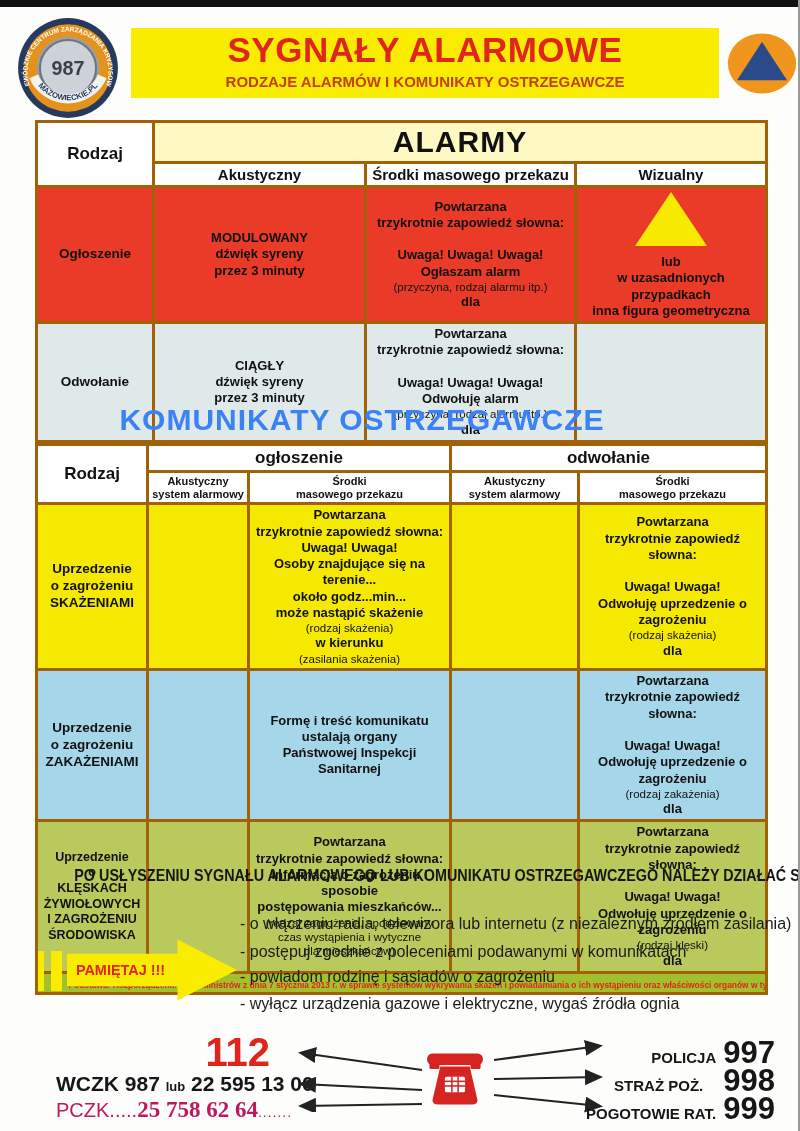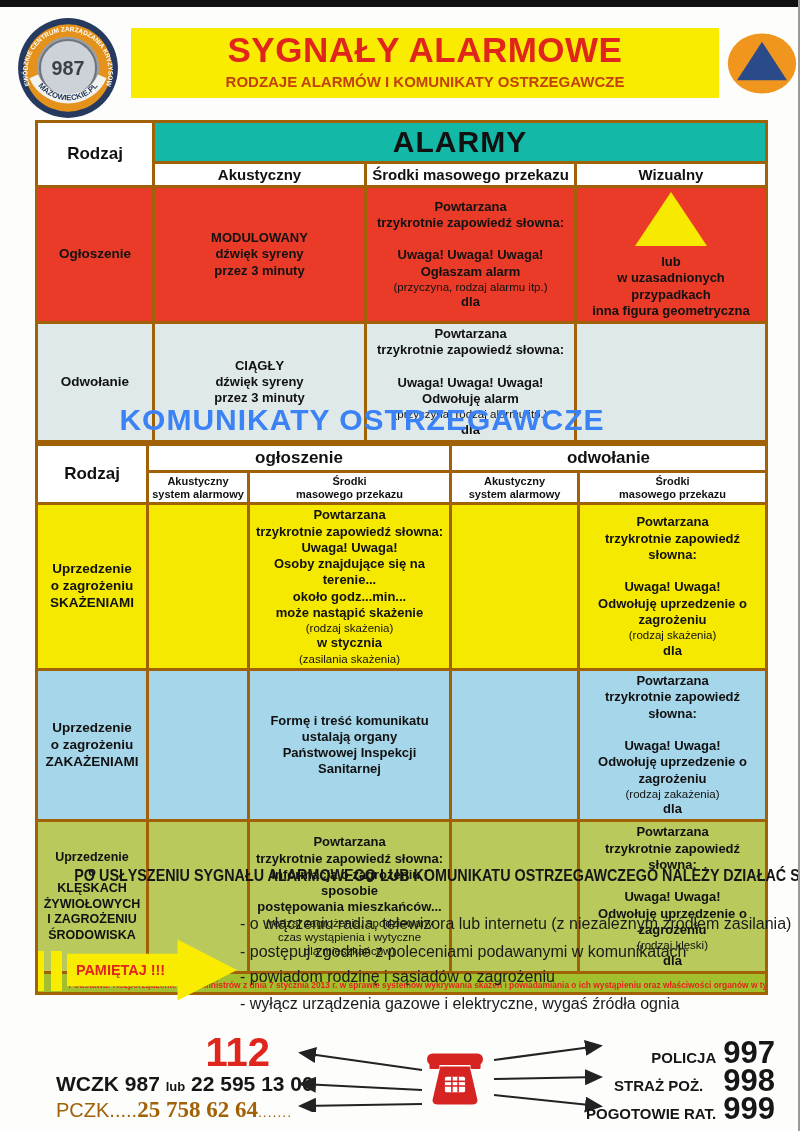--- a/index.html
+++ b/index.html
@@ -13,21 +13,21 @@
   .banner .title { font-size:35px; font-weight:bold; color:#e0251c; letter-spacing:0.5px; margin-top:2px; }
   .banner .subtitle { font-size:15px; font-weight:bold; color:#c2410c; margin-top:3px; }
   .emblem { position:absolute; left:727px; top:27px; width:70px; height:73px; }
 
   
   table { border-collapse:collapse; table-layout:fixed; }
   td { border:3px solid #a16207; text-align:center; vertical-align:middle; color:#111; padding:2px; overflow:hidden; }
   .t1 { position:absolute; left:35px; top:120px; width:730px; border:2px solid #333; }
   .t2 { position:absolute; left:35px; top:443px; width:730px; border:2px solid #333; }
   .corner { font-size:17px; font-weight:bold; background:#fff; }
-  .big-title { font-size:30px; font-weight:bold; letter-spacing:1px; background:#14b8a6; }
+  .big-title { font-size:30px; font-weight:bold; letter-spacing:1px; background:#fef9c3; }
   .sub1 { font-size:15px; font-weight:bold; background:#fff; }
   .group { font-size:17px; font-weight:bold; background:#fff; }
   .sub2 { font-size:11px; font-weight:bold; background:#fff; white-space:pre-line; line-height:1.15; }
   .rowname { font-size:13.5px; font-weight:bold; white-space:pre-line; line-height:1.25; }
   .rich div { white-space:pre-line; line-height:1.25; }
   .seg-b { font-weight:bold; font-size:13px; }
   .seg-n { font-weight:normal; font-size:11.5px; }
   .row-red  td { background:#e93b28; }
   .row-gray td { background:#dfe9e9; }
   .row-yel  td { background:#f6e900; }
@@ -52,21 +52,21 @@
   .bar2 { left:51px; top:951px; width:11px; height:40px; }
   .remember-arrow { position:absolute; left:67px; top:934px; width:170px; height:72px; }
   .bullets { position:absolute; left:240px; top:905px; width:540px; }
   .bullet { position:absolute; left:0; font-size:16px; color:#1a1a1a; white-space:nowrap; }
 
   
   .num112 { position:absolute; left:100px; top:1030px; width:170px; text-align:right;
             font-size:40px; font-weight:bold; color:#e0251c; }
   .wczk { position:absolute; left:56px; top:1072px; font-size:21px; font-weight:bold; color:#161616; white-space:nowrap; }
   .wczk .lub { font-size:13px; }
-  .pczk { position:absolute; left:56px; top:1097px; font-size:20px; color:#a16207; white-space:nowrap; }
+  .pczk { position:absolute; left:56px; top:1097px; font-size:20px; color:#be185d; white-space:nowrap; }
   .pczk .serif { font-family:"Liberation Serif", serif; font-weight:bold; font-size:23px; }
   .pczk .suffix { font-size:14px; letter-spacing:1px; }
   .phone-icon { position:absolute; left:424px; top:1045px; width:62px; height:68px; }
   .arrows { position:absolute; }
   .arrows-left { left:294px; top:1040px; width:130px; height:72px; }
   .arrows-right { left:489px; top:1033px; width:117px; height:82px; }
   .svc { position:absolute; left:590px; width:185px; display:flex; justify-content:flex-end;
          align-items:baseline; gap:7px; white-space:nowrap; }
   .svc .lbl { font-size:15px; font-weight:bold; color:#161616; }
   .svc .num { font-size:31px; font-weight:bold; color:#161616; }
@@ -201,21 +201,21 @@
 SKAŻENIAMI</td>
       <td class="rich"></td>
       <td class="rich">
             <div class="seg-b">Powtarzana
 trzykrotnie zapowiedź słowna:
 Uwaga! Uwaga!
 Osoby znajdujące się na terenie...
 około godz...min...
 może nastąpić skażenie</div>
             <div class="seg-n">(rodzaj skażenia)</div>
-            <div class="seg-b">w stycznia</div>
+            <div class="seg-b">w kierunku</div>
             <div class="seg-n">(zasilania skażenia)</div>
           </td>
       <td class="rich"></td>
       <td class="rich">
             <div class="seg-b">Powtarzana
 trzykrotnie zapowiedź słowna:
 
 Uwaga! Uwaga!
 Odwołuję uprzedzenie o zagrożeniu</div>
             <div class="seg-n">(rodzaj skażenia)</div>

